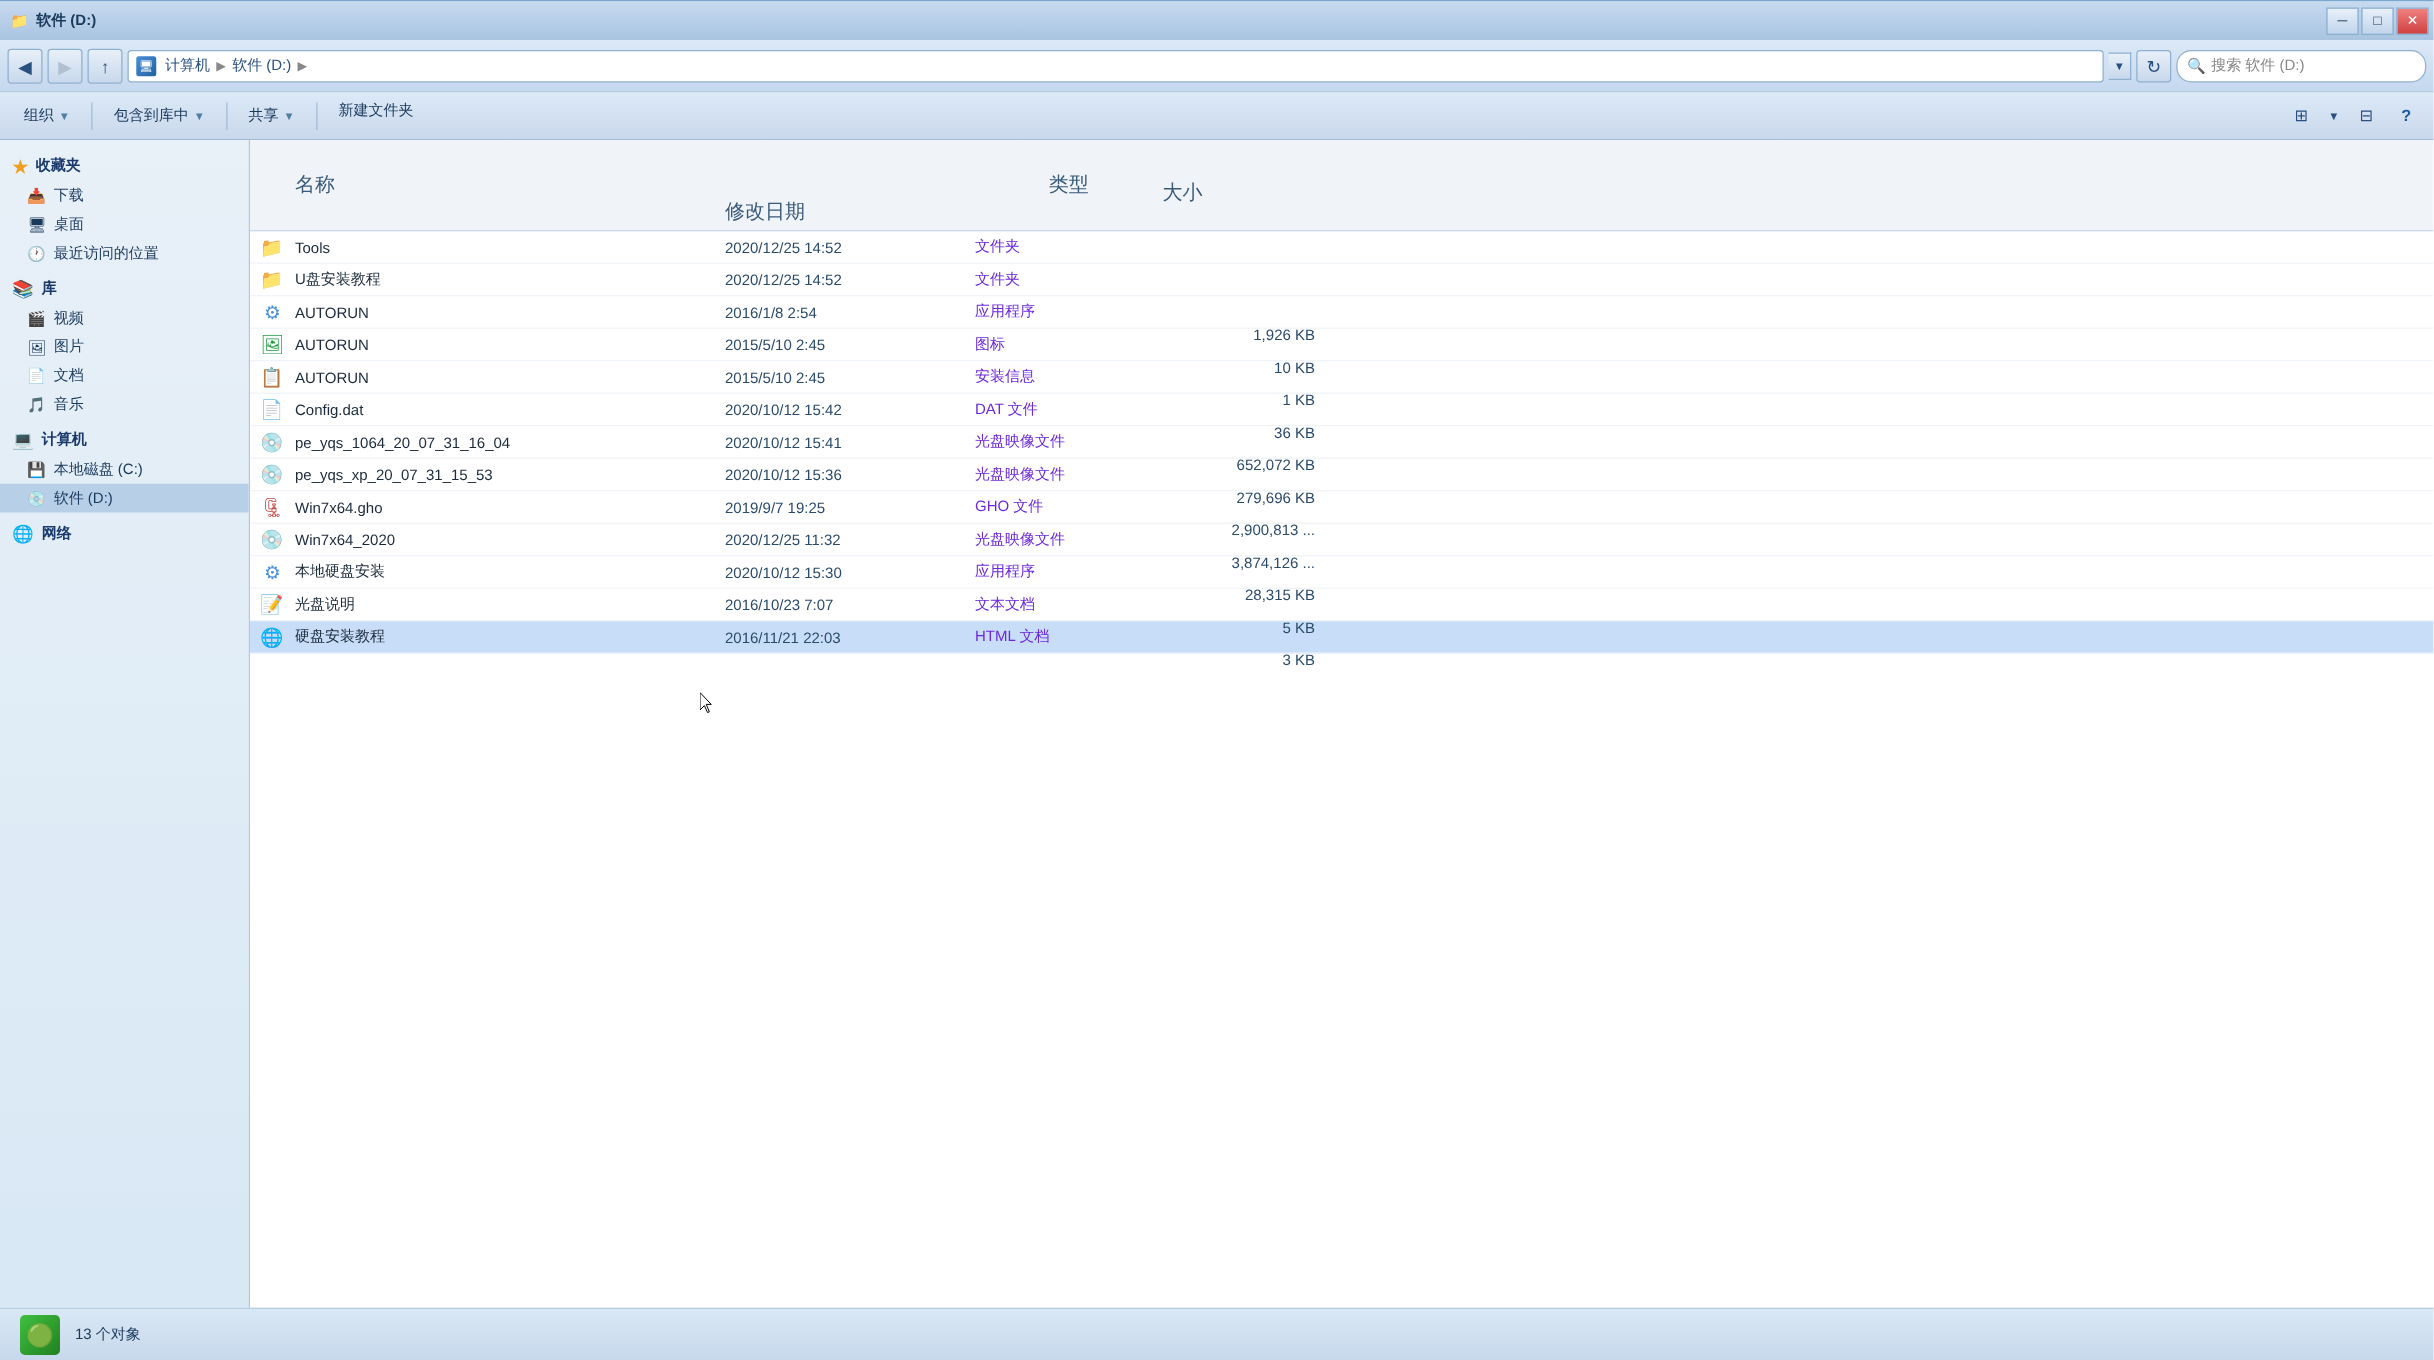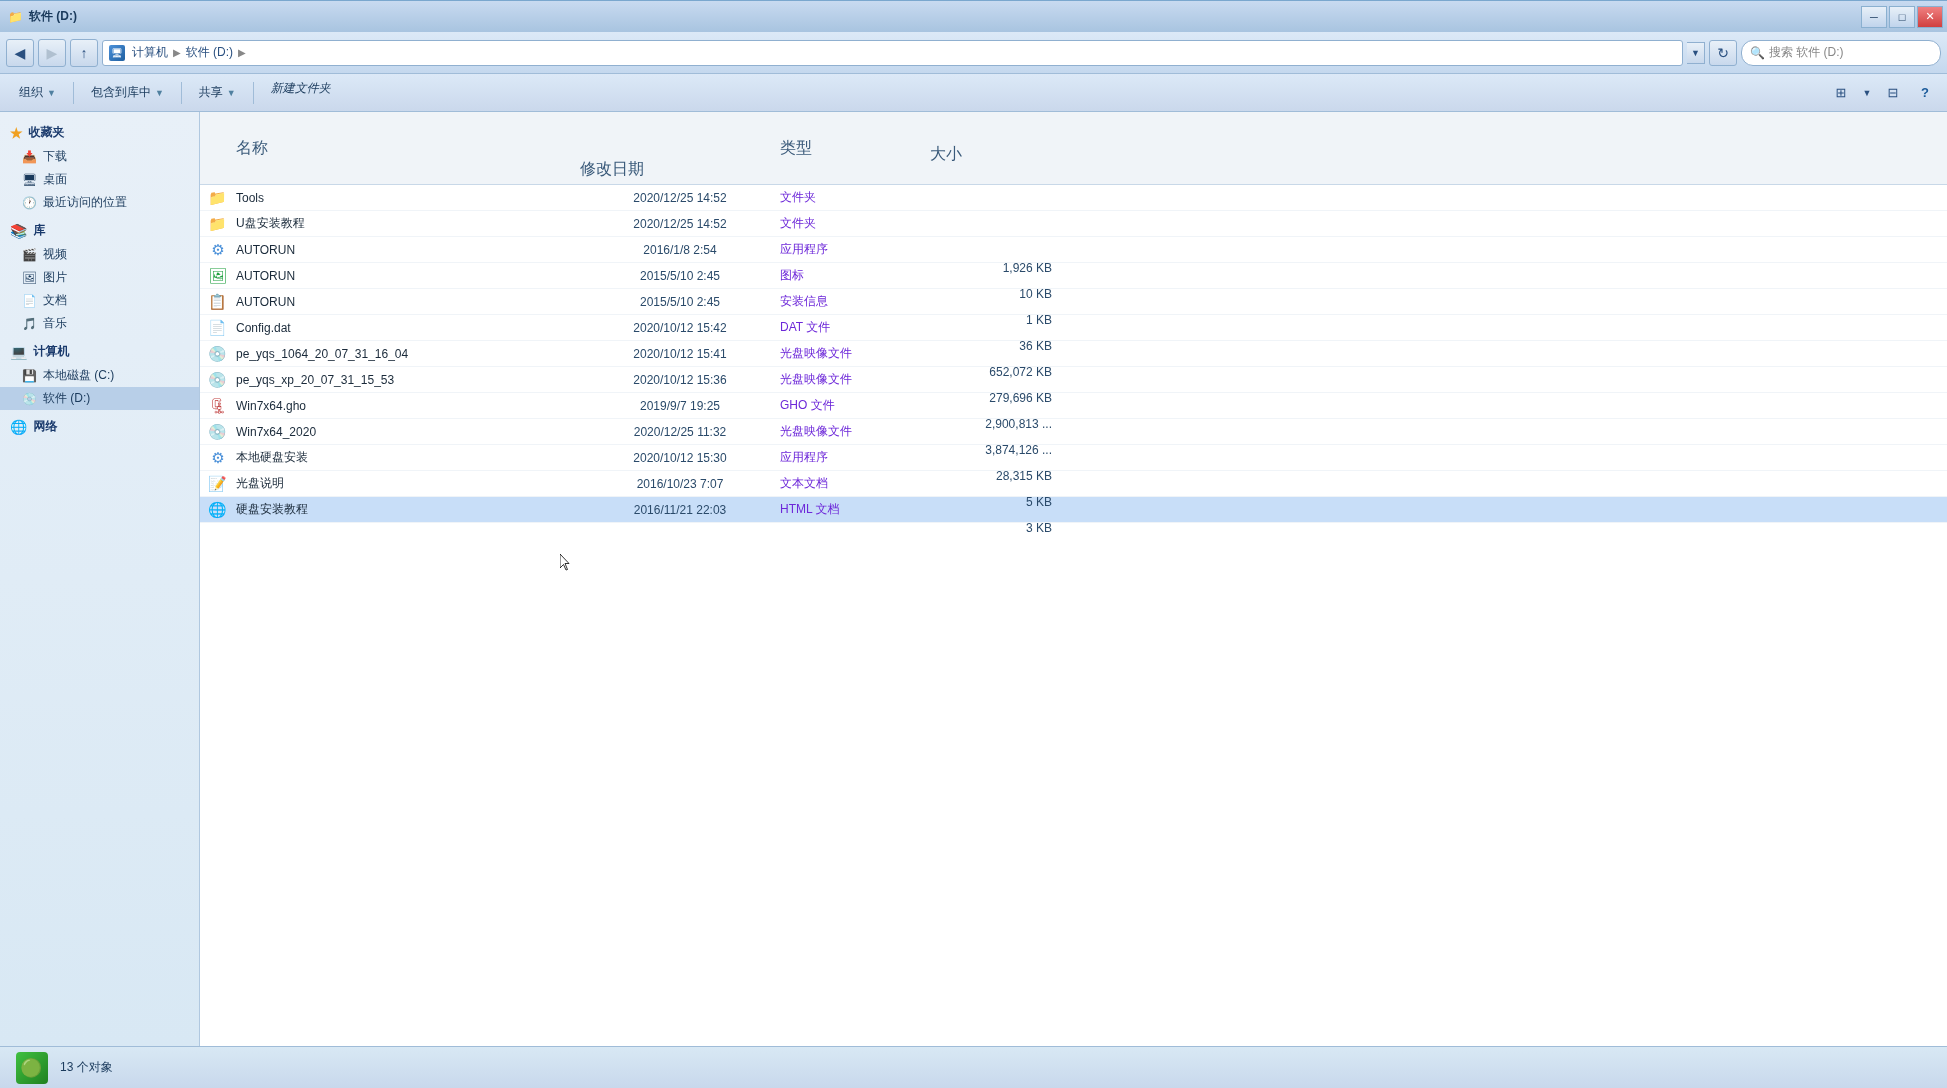--- a/index.html
+++ b/index.html
@@ -184,21 +184,20 @@
     }
     .new-folder-btn {
       height: 28px;
       padding: 0 10px;
       background: transparent;
       border: 1px solid transparent;
       border-radius: 3px;
       cursor: pointer;
       font-size: 12px;
       color: #1a3a5c;
-      font-style: italic;
     }
     .toolbar-right {
       margin-left: auto;
       display: flex;
       align-items: center;
       gap: 4px;
     }
     .view-btn {
       width: 28px;
       height: 28px;
@@ -269,21 +268,21 @@
       border-bottom: 1px solid #c8d8e8;
       background: #f0f4f8;
       position: sticky;
       top: 0;
       font-size: 16px;
       color: #3a5a7a;
       font-weight: normal;
     }
     .col-name { width: 380px; padding-left: 36px; cursor: pointer; }
     .col-date { width: 200px; cursor: pointer; margin-top: 43px; }
-    .col-type { width: 150px; cursor: pointer; }
+    .col-type { width: 150px; cursor: pointer; text-align: center; }
     .col-size { width: 130px; cursor: pointer; margin-top: 12px; }
 
     .file-row {
       display: flex;
       align-items: center;
       padding: 3px 0;
       border-bottom: 1px solid #f0f4f8;
       font-size: 12px;
       color: #1a2a3a;
       cursor: pointer;
@@ -291,21 +290,21 @@
     }
     .file-row.selected { background: #c8def8; }
 
     .file-icon-cell {
       width: 36px;
       display: flex;
       align-items: center;
       justify-content: center;
     }
     .file-name-cell { width: 344px; overflow: hidden; text-overflow: ellipsis; white-space: nowrap; }
-    .file-date-cell { width: 200px; color: #2a4a6a; text-align: center; }
+    .file-date-cell { width: 200px; color: #2a4a6a; }
     .file-type-cell { width: 150px; color: #6d28d9; }
     .file-size-cell { width: 130px; text-align: right; padding-right: 8px; color: #2a4a6a; margin-top: 37px; }
 
     
     .status-bar {
       height: 42px;
       background: linear-gradient(to bottom, #d8e8f4, #c8d8ec);
       border-top: 1px solid #a0bcd8;
       display: flex;
       align-items: center;

